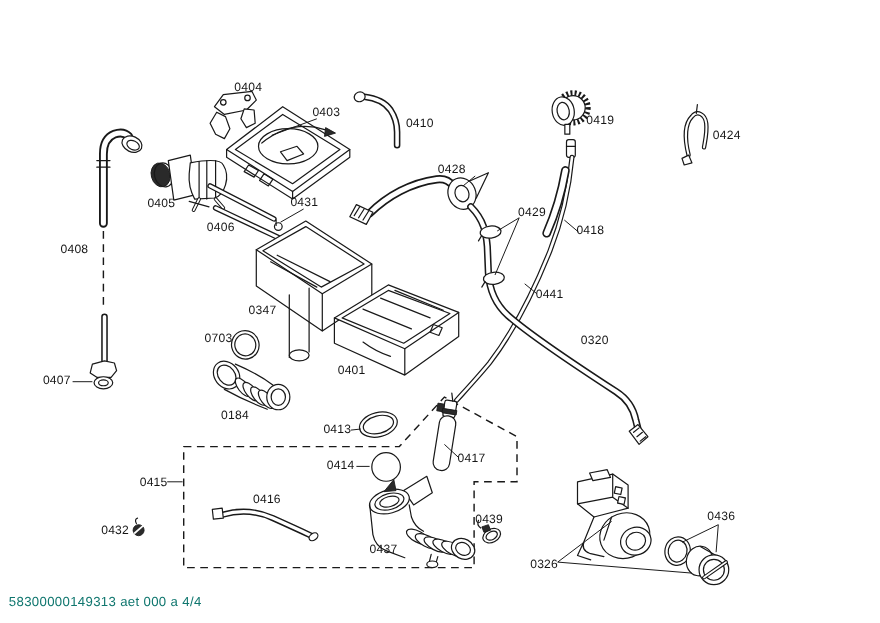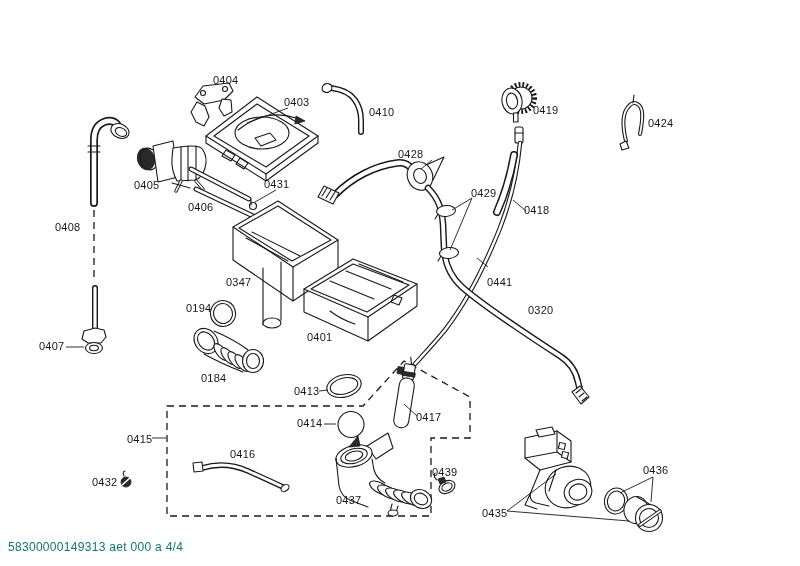--- a/index.html
+++ b/index.html
@@ -280,31 +280,31 @@
   <div class="lbl" style="left:533px;top:104px">0419</div>
   <div class="lbl" style="left:648px;top:117px">0424</div>
   <div class="lbl" style="left:134px;top:179px">0405</div>
   <div class="lbl" style="left:264px;top:178px">0431</div>
   <div class="lbl" style="left:188px;top:201px">0406</div>
   <div class="lbl" style="left:398px;top:148px">0428</div>
   <div class="lbl" style="left:471px;top:187px">0429</div>
   <div class="lbl" style="left:524px;top:204px">0418</div>
   <div class="lbl" style="left:55px;top:221px">0408</div>
   <div class="lbl" style="left:226px;top:276px">0347</div>
-  <div class="lbl" style="left:487px;top:276px">0441</div>
+  <div class="lbl" style="left:487px;top:262px">0441</div>
   <div class="lbl" style="left:528px;top:304px">0320</div>
-  <div class="lbl" style="left:186px;top:302px">0194</div>
+  <div class="lbl" style="left:186px;top:302px">0703</div>
   <div class="lbl" style="left:307px;top:331px">0401</div>
   <div class="lbl" style="left:39px;top:340px">0407</div>
   <div class="lbl" style="left:201px;top:372px">0184</div>
   <div class="lbl" style="left:294px;top:385px">0413</div>
   <div class="lbl" style="left:416px;top:411px">0417</div>
   <div class="lbl" style="left:297px;top:417px">0414</div>
   <div class="lbl" style="left:127px;top:433px">0415</div>
   <div class="lbl" style="left:230px;top:448px">0416</div>
   <div class="lbl" style="left:92px;top:476px">0432</div>
   <div class="lbl" style="left:336px;top:494px">0437</div>
   <div class="lbl" style="left:432px;top:466px">0439</div>
   <div class="lbl" style="left:643px;top:464px">0436</div>
-  <div class="lbl" style="left:482px;top:507px">0435</div>
+  <div class="lbl" style="left:482px;top:507px">0326</div>
 
   <div class="footer">58300000149313 aet 000 a 4/4</div>
 </div>
 
 </body></html>

